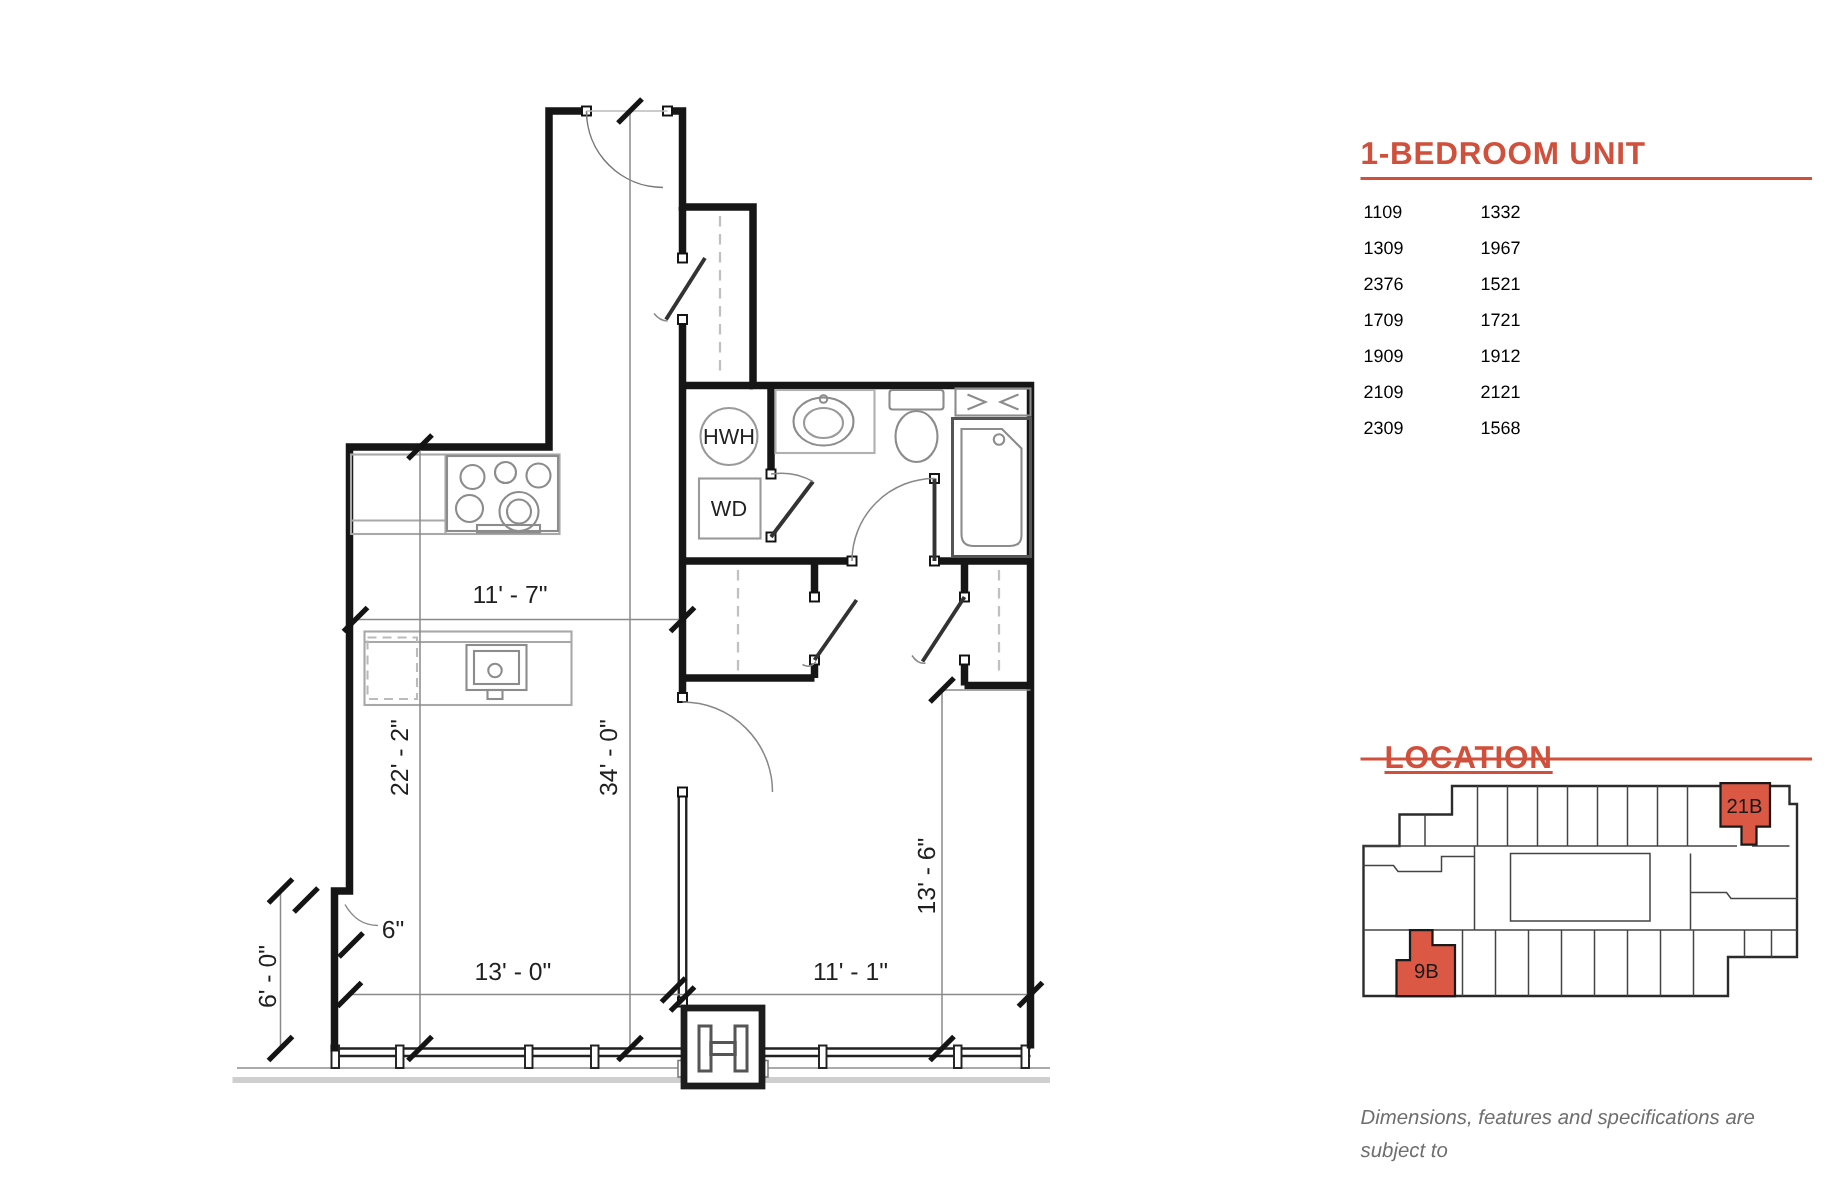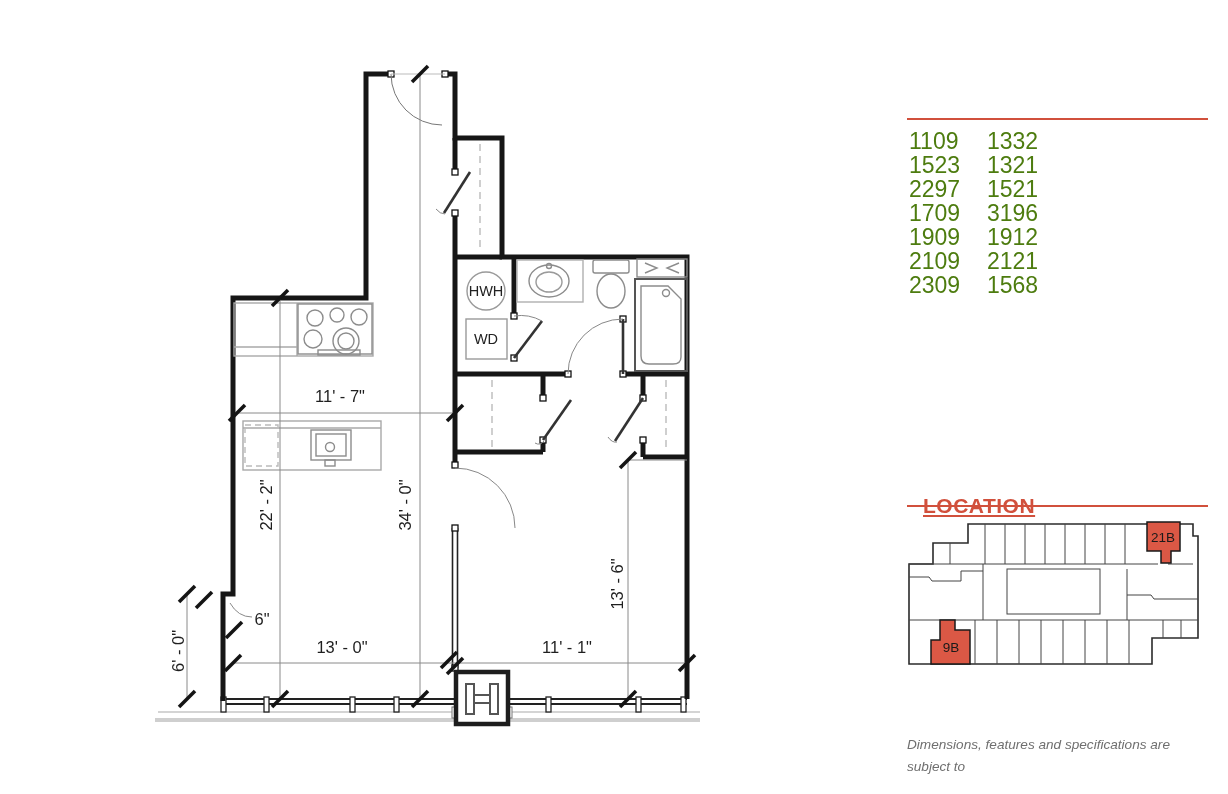--- a/index.html
+++ b/index.html
@@ -8,21 +8,21 @@
   svg text{font-family:"Liberation Sans",sans-serif;}
   
   .sec-title{position:absolute;left:907px;width:301px;font-size:21px;font-weight:bold;
              letter-spacing:.5px;color:#d1503c;}
   #unit-title{top:91px;}
   #loc-title{top:478px;}
   .rule{position:absolute;left:907px;width:301px;height:2px;background:#d1503c;}
   #unit-rule{top:118px;}
   #loc-rule{top:505px;}
   .units{position:absolute;left:909px;top:129px;display:grid;
-         grid-template-columns:78px auto;font-size:23px;line-height:24px;color:#4d7c0f;}
+         grid-template-columns:78px auto;font-size:12px;line-height:24px;color:#000000;}
   #locmap{position:absolute;left:905px;top:513px;}
   .disclaimer{position:absolute;left:907px;top:711px;width:302px;font-size:13.6px;
               font-style:italic;color:#6f6f6f;line-height:22.6px;}
   #plan{position:absolute;left:0;top:0;}
 </style>
 </head>
 <body>
 
 <div id="page">
 
@@ -238,31 +238,32 @@
       <text transform="translate(623,584) rotate(-90)" text-anchor="middle">13' - 6"</text>
       <text transform="translate(184,651) rotate(-90)" text-anchor="middle">6' - 0"</text>
       <text x="262" y="625" text-anchor="middle">6"</text>
     </g>
     <g fill="#222" font-size="14.5">
       <text x="486" y="296" text-anchor="middle">HWH</text>
       <text x="486" y="344" text-anchor="middle">WD</text>
     </g>
   </svg>
 
+  <h2 id="unit-title" class="sec-title" style="margin:0;">1-BEDROOM UNIT</h2>
   <div id="unit-rule" class="rule"></div>
 
   <div class="units">
     <span>1109</span>
     <span>1332</span>
-    <span>1523</span>
-    <span>1321</span>
-    <span>2297</span>
+    <span>1309</span>
+    <span>1967</span>
+    <span>2376</span>
     <span>1521</span>
     <span>1709</span>
-    <span>3196</span>
+    <span>1721</span>
     <span>1909</span>
     <span>1912</span>
     <span>2109</span>
     <span>2121</span>
     <span>2309</span>
     <span>1568</span>
   </div>
 
   <h2 id="loc-title" class="sec-title" style="margin:16px;text-decoration:underline;">LOCATION</h2>
   <div id="loc-rule" class="rule"></div>

